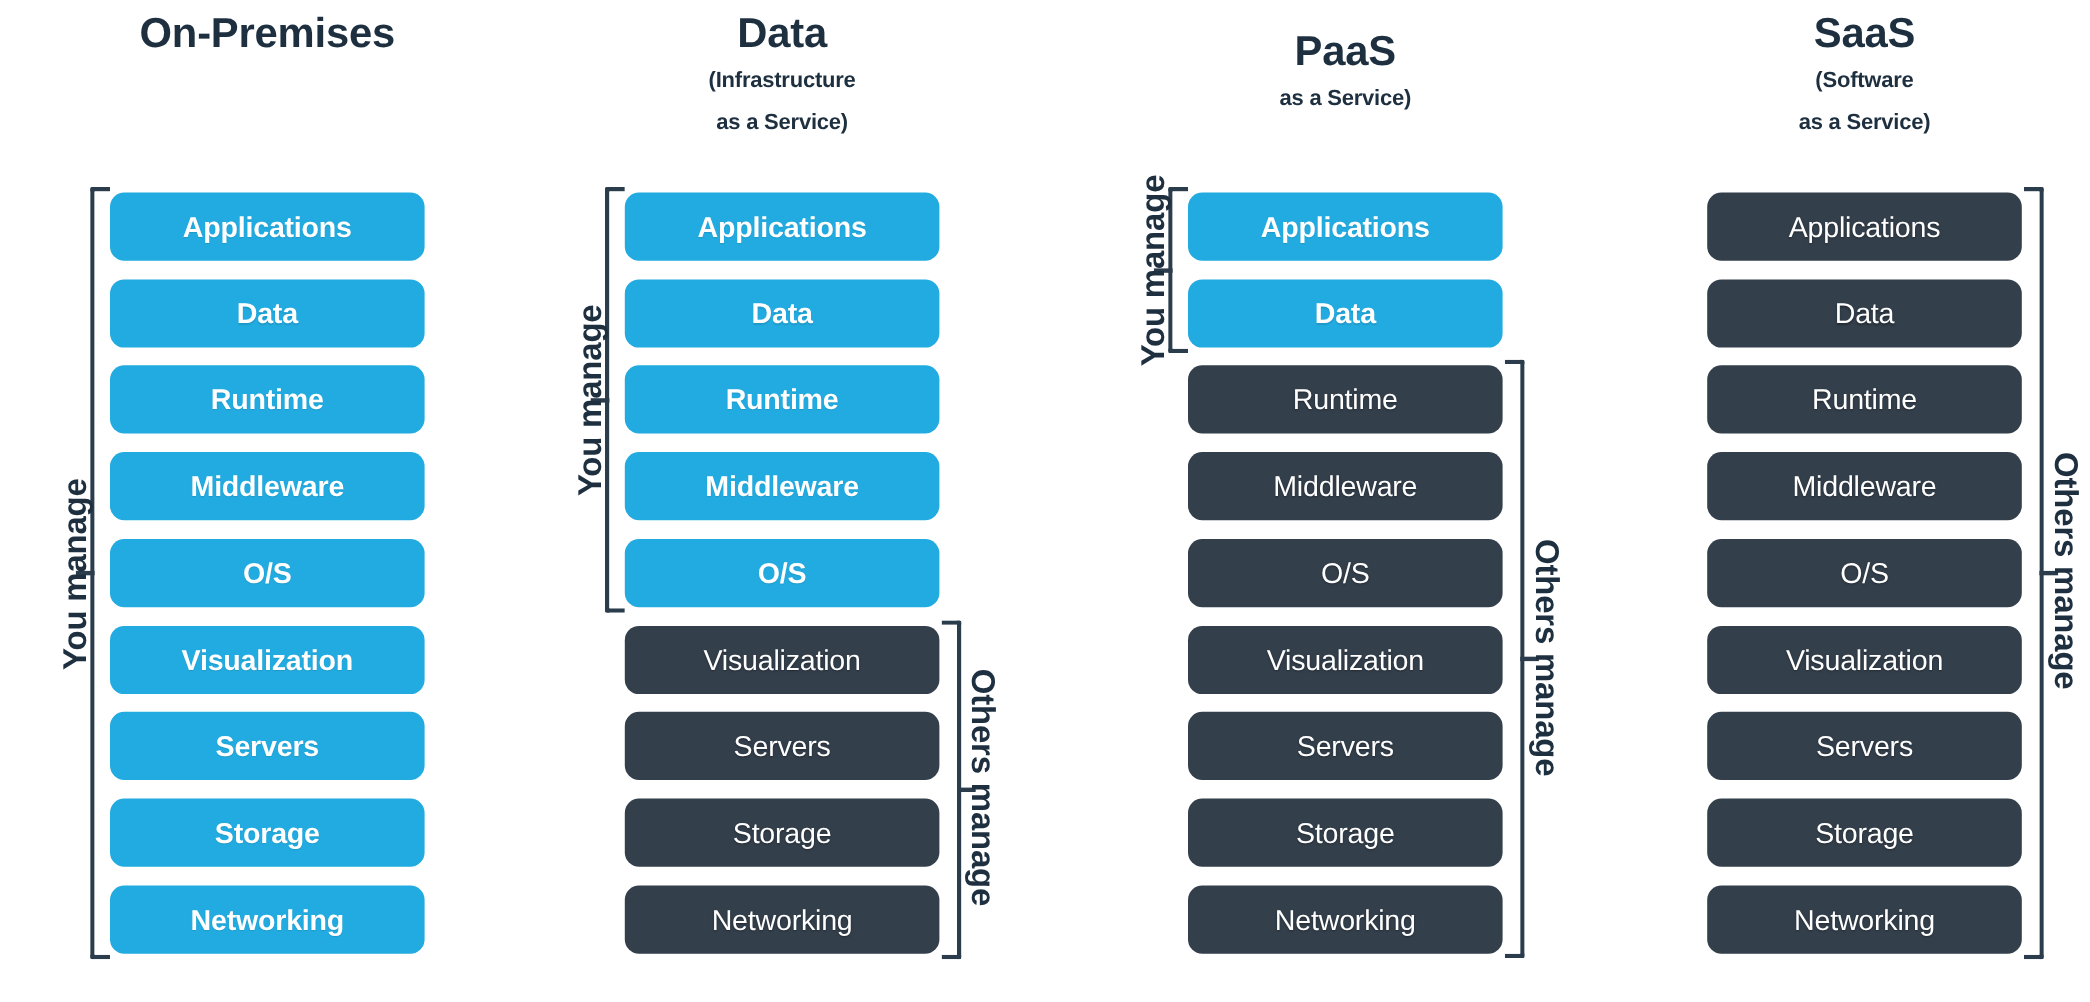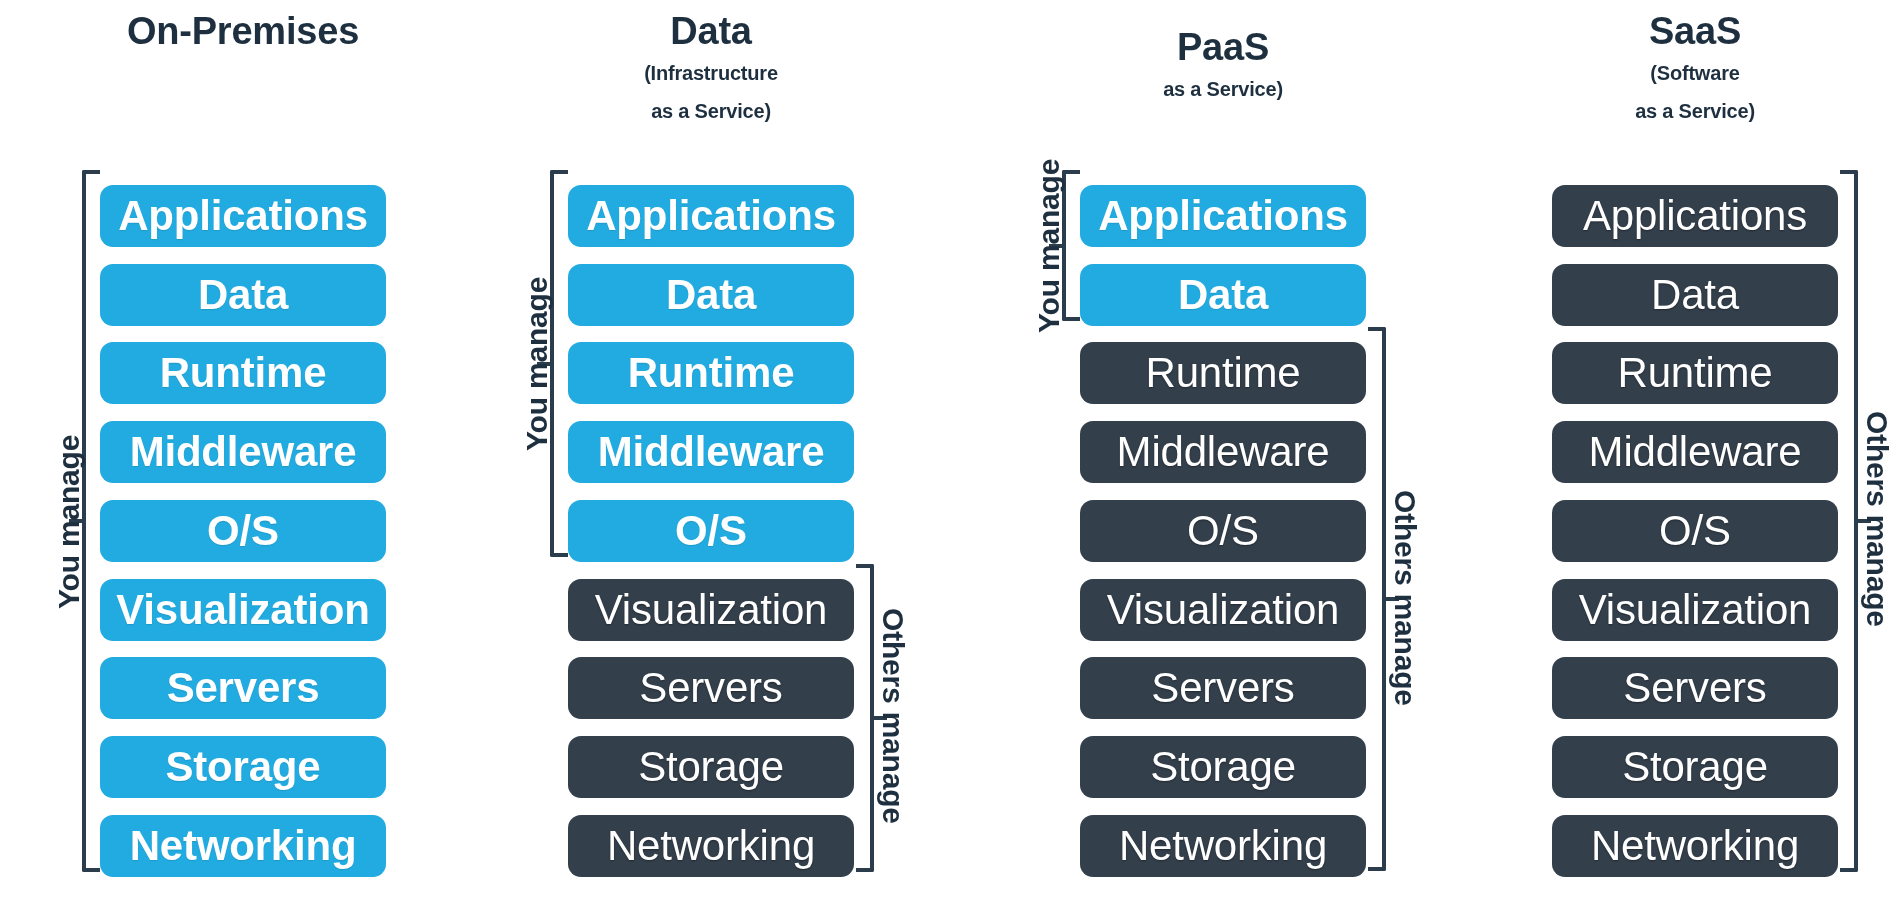--- a/index.html
+++ b/index.html
@@ -55,26 +55,25 @@
   }
   .layer {
     position: absolute;
     left: 0;
     width: 100%;
     border-radius: 13px;
     display: flex;
     align-items: center;
     justify-content: center;
     color: #ffffff;
-    font-size: 42px;
+    font-size: 26px;
     line-height: 1;
     letter-spacing: -0.2px;
     white-space: nowrap;
     box-sizing: border-box;
-    margin-top: 10px;
   }
   .layer.you {
     background: #22ABE0;
     font-weight: bold;
     text-shadow: 0 1px 1px rgba(0,0,0,0.10);
   }
   .layer.others {
     background: #333F4B;
     font-weight: normal;
     text-shadow: 0 1px 2px rgba(0,0,0,0.35);

